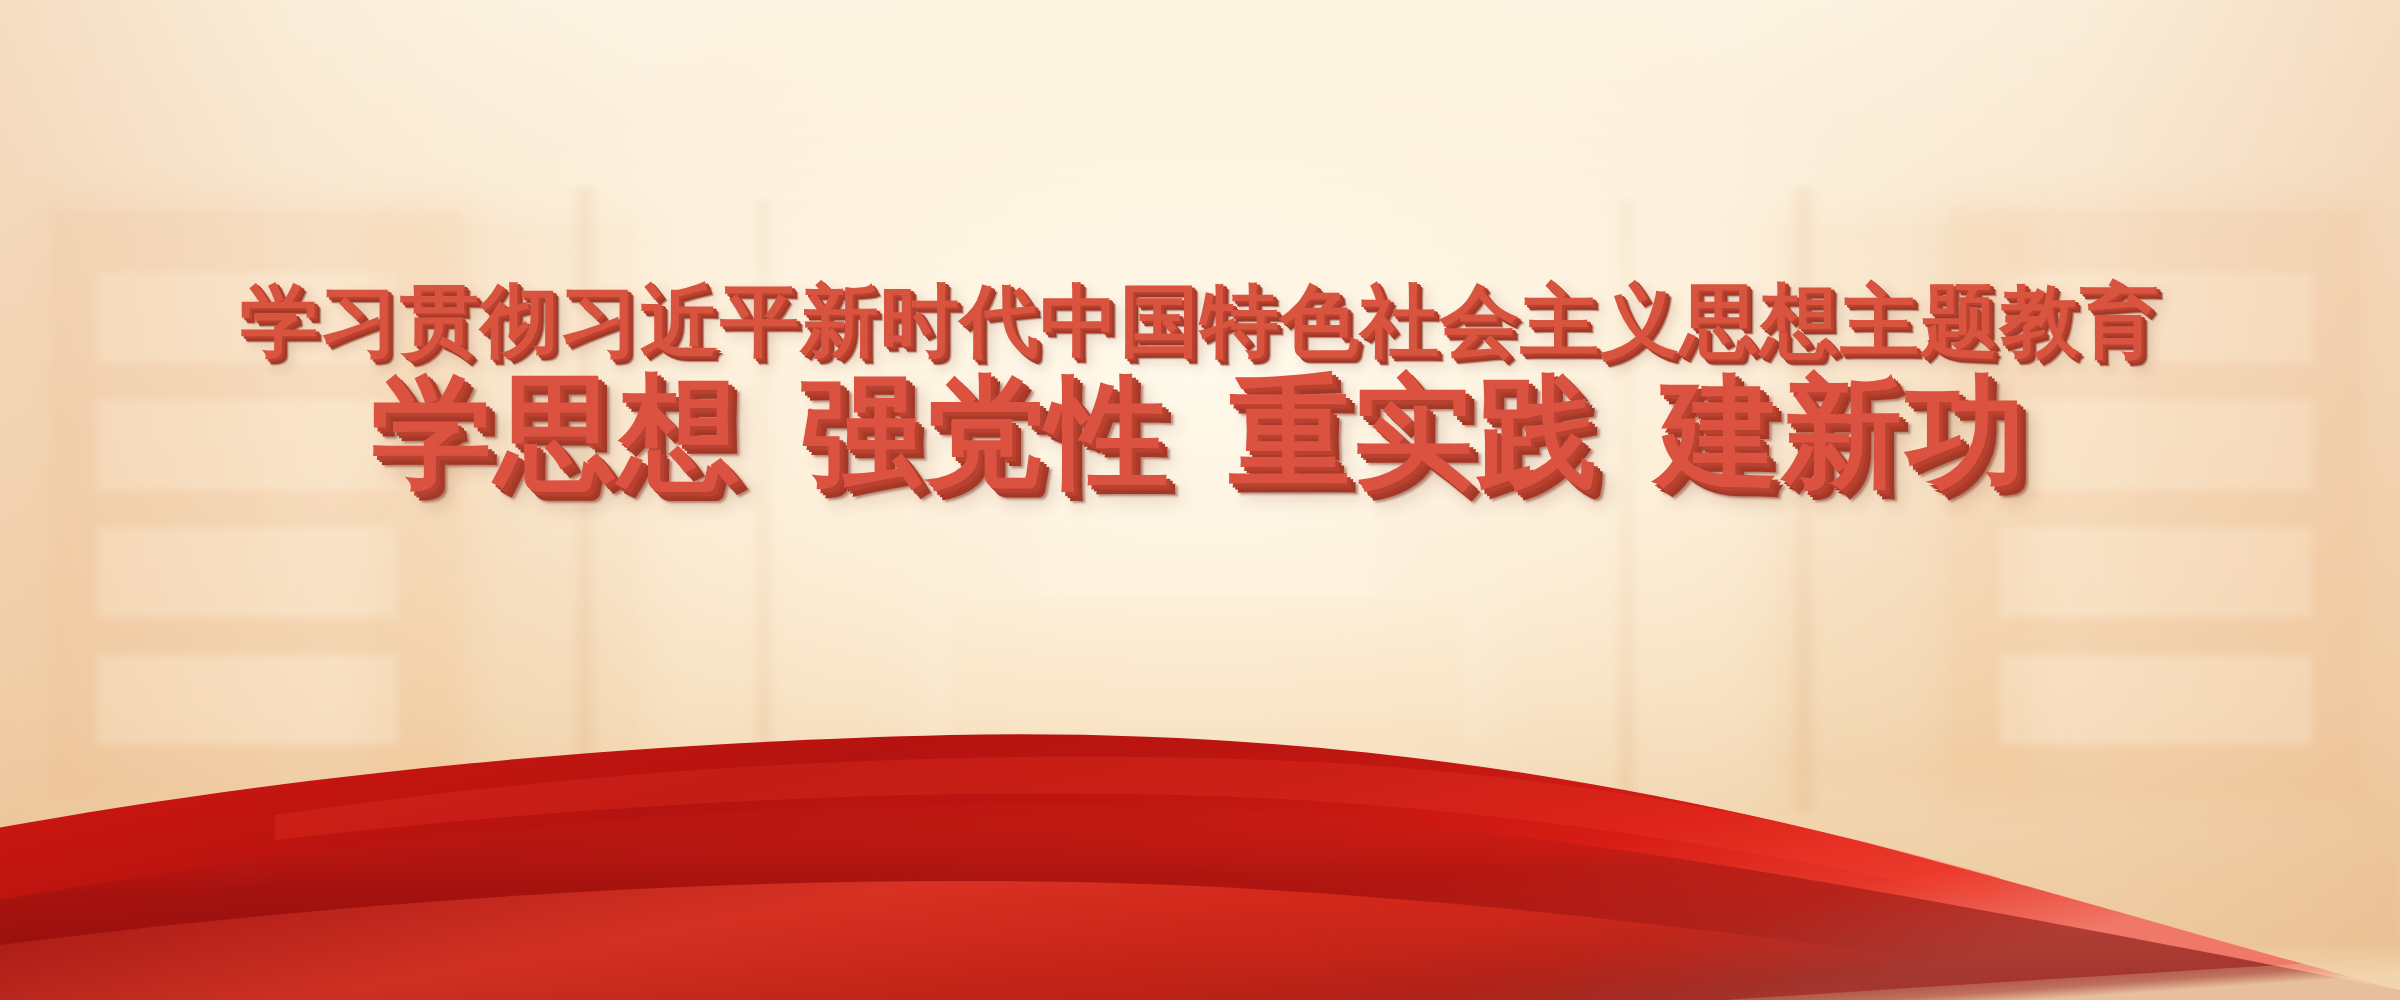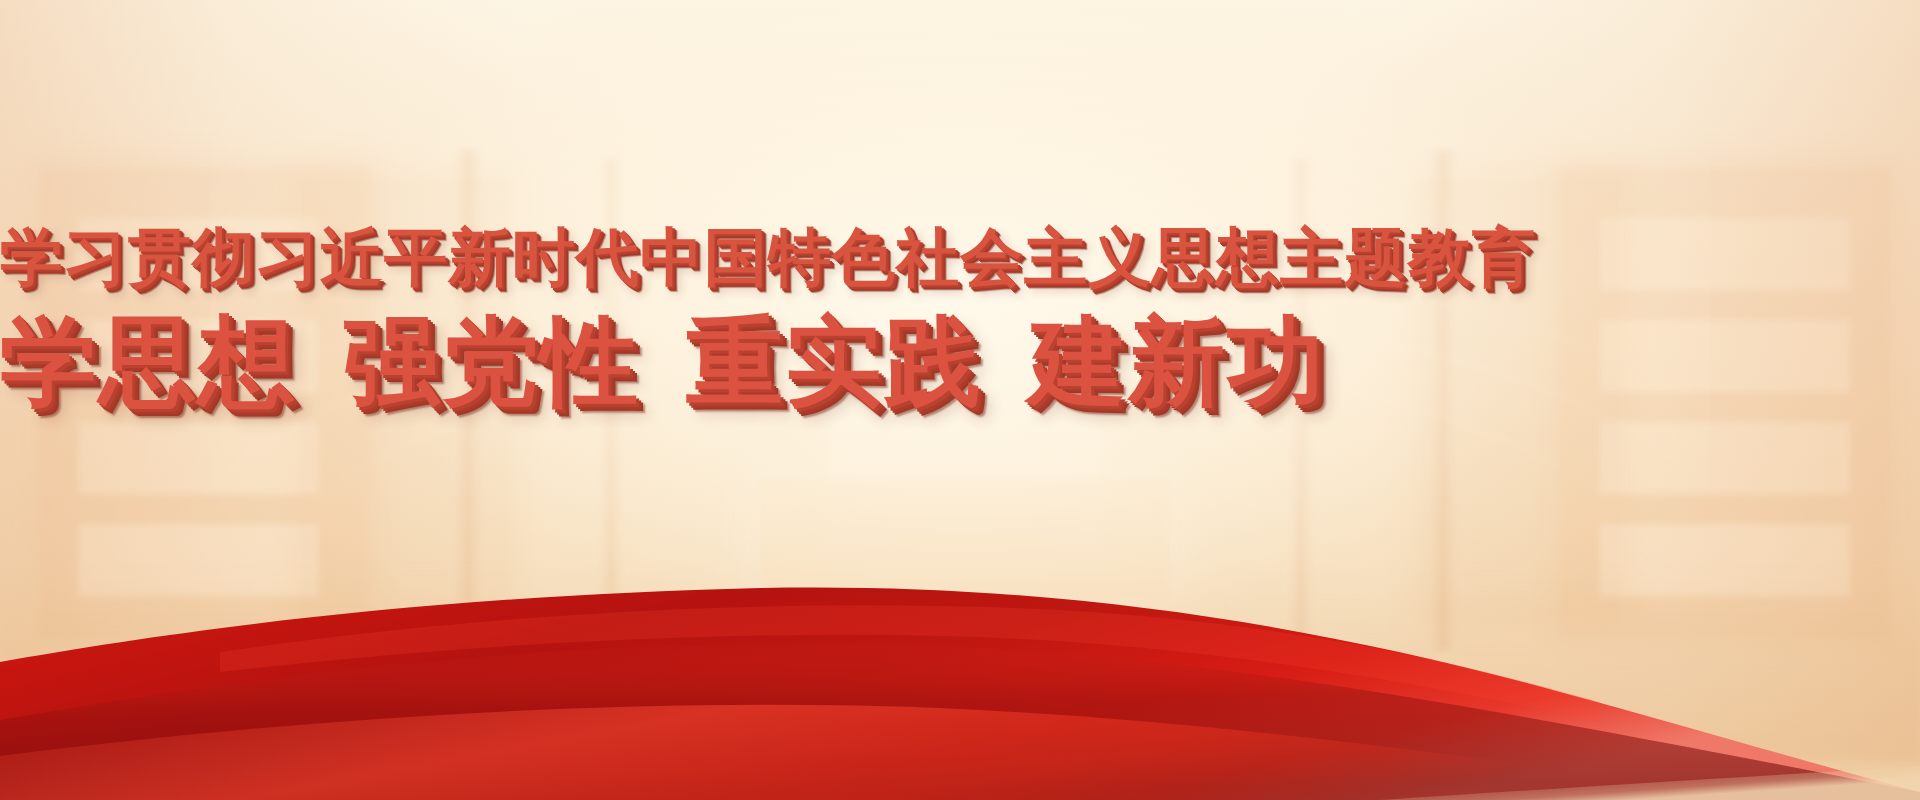--- a/index.html
+++ b/index.html
@@ -86,38 +86,39 @@
 
   
   .bg-ghosts { position: absolute; inset: 0; filter: blur(3px); }
 
   
   .text-stack {
     position: absolute;
     left: 0;
     right: 0;
     top: 226px;
+    text-align: center;
     z-index: 5;
   }
   .line1 {
     font-size: 63px;
     font-weight: 700;
     letter-spacing: 1px;
     color: #d9543f;
     line-height: 1.0;
     text-shadow:
        2px 2px 0 #b8412f,
        3px 3px 0 #ad3b2a,
        4px 4px 0 #a33827,
        5px 5px 1px rgba(120,45,32,0.55),
        7px 7px 10px rgba(120,45,32,0.22);
     white-space: nowrap;
   }
   .line2 {
-    margin-top: 22px;
+    margin-top: 6px;
     font-size: 97px;
     font-weight: 700;
     color: #dc5240;
     line-height: 1.05;
     letter-spacing: 2px;
     text-shadow:
        3px 3px 0 #b8412f,
        5px 5px 0 #ad3b2a,
        7px 7px 0 #a33827,
        9px 9px 2px rgba(120,45,32,0.50),

